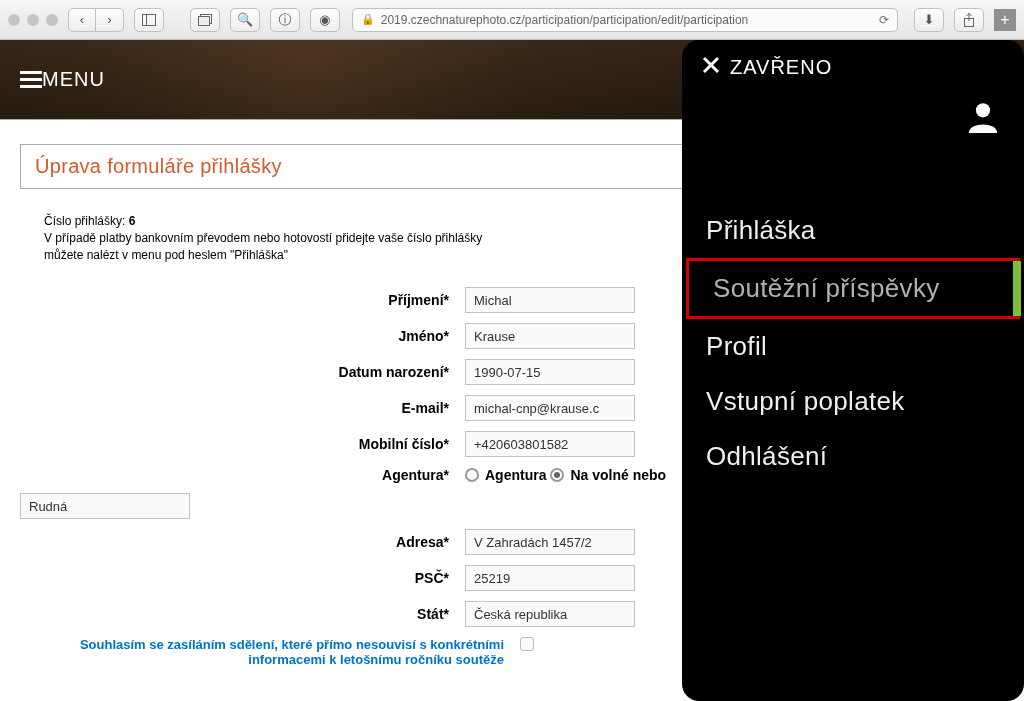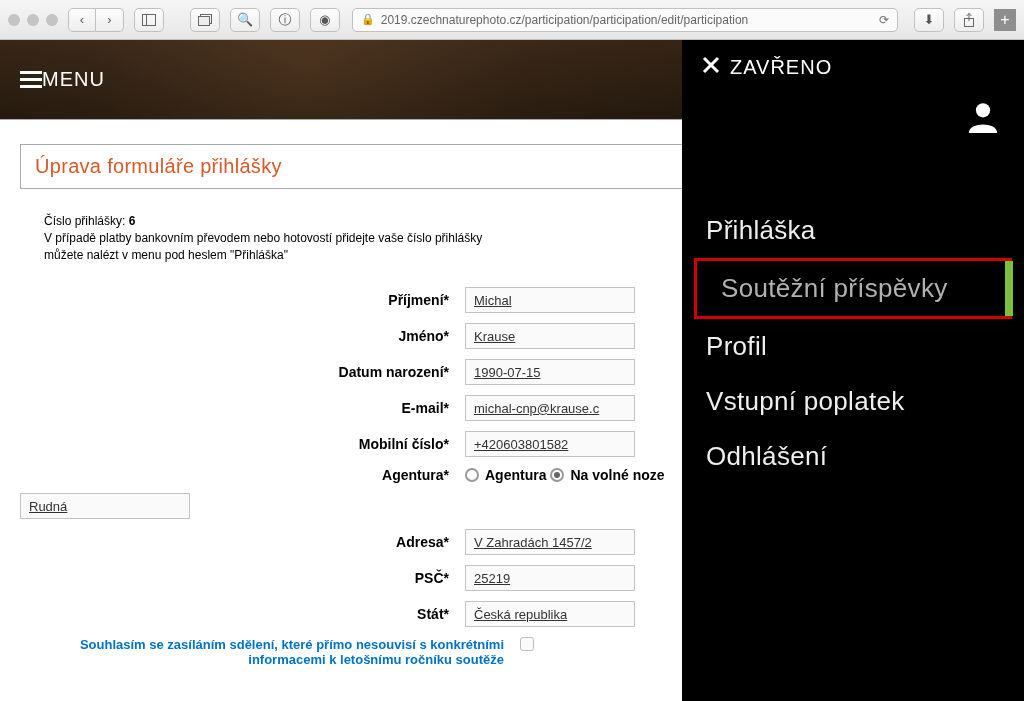--- a/index.html
+++ b/index.html
@@ -73,21 +73,21 @@
     .intro-text .num { font-weight: 700; }
 
     .form-area { margin: 24px 0 0 0; }
     .form-row { display: flex; align-items: center; margin-bottom: 10px; }
     .form-label {
       width: 445px; text-align: right; padding-right: 16px;
       font-size: 14px; font-weight: 700; color: #000;
     }
     .form-input {
       width: 170px; height: 26px; border: 1px solid #c3c3c3;
-      background: #fafafa; font-size: 13px; padding: 0 8px; color: #333; text-decoration: underline;
+      background: #fafafa; font-size: 13px; padding: 0 8px; color: #333;
     }
     .radio-row { display: flex; flex-direction: row; gap: 4px; }
     .radio-opt { display: flex; align-items: center; gap: 6px; font-size: 14px; font-weight: 700; }
     .radio-circle {
       width: 14px; height: 14px; border-radius: 50%;
       border: 2px solid #999; display:inline-flex; align-items:center; justify-content:center;
     }
     .radio-circle.selected::after {
       content: ""; width: 6px; height: 6px; border-radius: 50%; background: #666;
     }
@@ -96,41 +96,41 @@
       background: #fafafa;
     }
     .consent-label {
       width: 500px; text-align: right; padding-right: 16px;
       font-size: 13px; font-weight: 700; color: #0073c8;
     }
 
     
     .side-panel {
       position: absolute; top: 40px; right: 0; width: 342px; height: 661px;
-      background: #000; color: #fff; padding: 16px 0 0 0;
+      background: #000; color: #fff; padding: 16px 0 0 0; border-radius: 17px;
     }
     .panel-close {
       display: flex; align-items: center; gap: 10px;
       padding-left: 20px; cursor: pointer;
       font-size: 20px; letter-spacing: 1px; font-weight: 500;
     }
     .close-x svg { width: 18px; height: 18px; }
     .avatar-wrap { display:flex; justify-content:flex-end; padding: 20px 24px 10px 0; }
     .avatar {
       width: 34px; height: 34px;
     }
     .avatar svg { width: 34px; height: 34px; fill: #fff; }
     .menu-items { margin-top: 60px; display: flex; flex-direction: column; }
     .menu-item {
       padding: 12px 24px; font-size: 26px; color: #eee;
       cursor: pointer; font-weight: 300; letter-spacing: 0.3px;
     }
     .menu-item.hover-sel {
       color: #b1b1b1; position: relative;
-      border: 3px solid #d40000; margin: 0 12px;
+      border: 3px solid #d40000; margin: 0 4px;
     }
     .menu-item.hover-sel::after {
       content:""; position:absolute; right:-4px; top:0; bottom:0; width:8px;
       background:#7bbf3f;
     }
   </style>
 </head>
 <body>
 
 <div class="browser-chrome">
@@ -220,21 +220,21 @@
     </div>
     <div class="form-row" style="align-items:flex-start;">
       <div class="form-label">Agentura*</div>
       <div class="radio-row">
         <div class="radio-opt">
           <span class="radio-circle"></span>
           <span>Agentura</span>
         </div>
         <div class="radio-opt">
           <span class="radio-circle selected"></span>
-          <span>Na volné noze</span>
+          <span>Na volné nebo</span>
         </div>
       </div>
     </div>
     <div class="form-row">
       <input class="form-input" value="Rudná" style="">
     </div>
     <div class="form-row">
       <div class="form-label">Adresa*</div>
       <input class="form-input" value="V Zahradách 1457/2" style="">
     </div>

